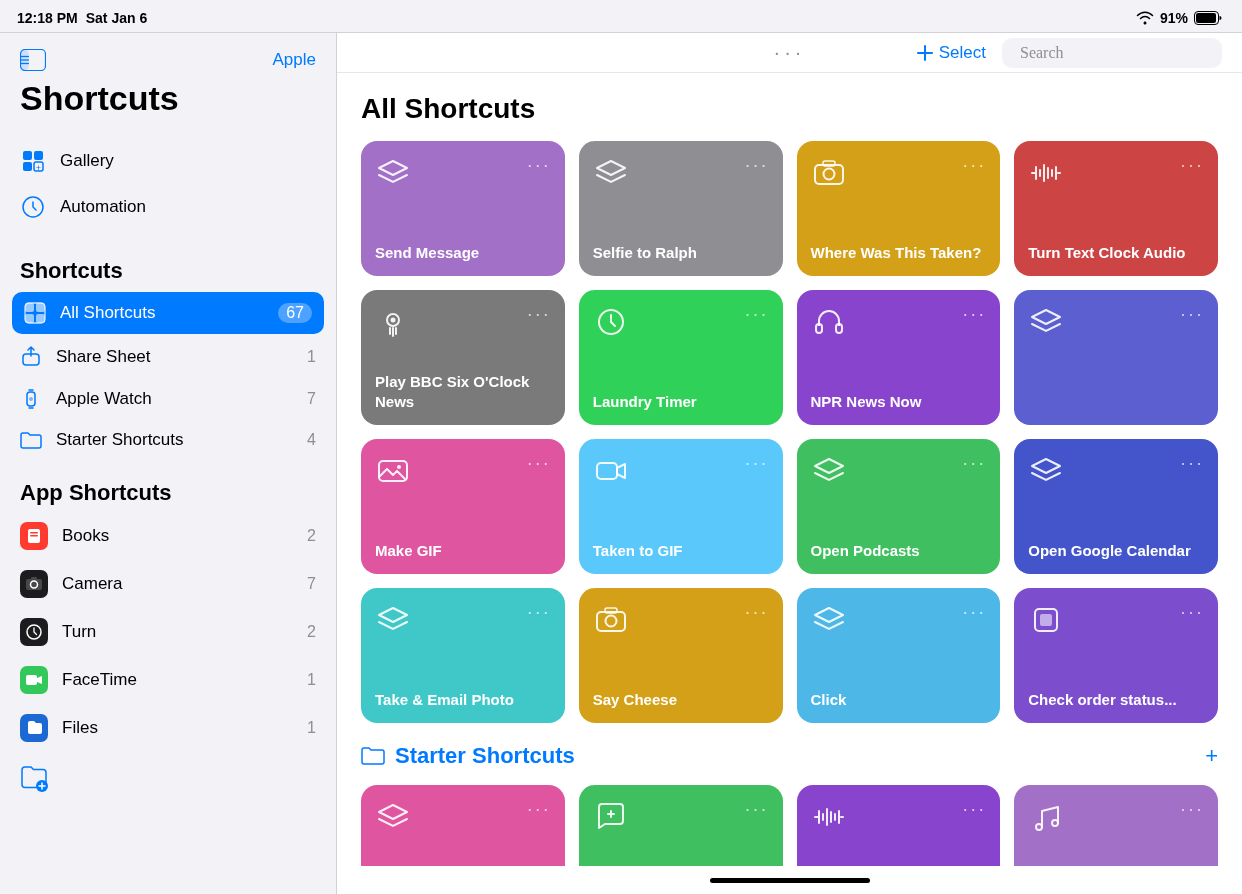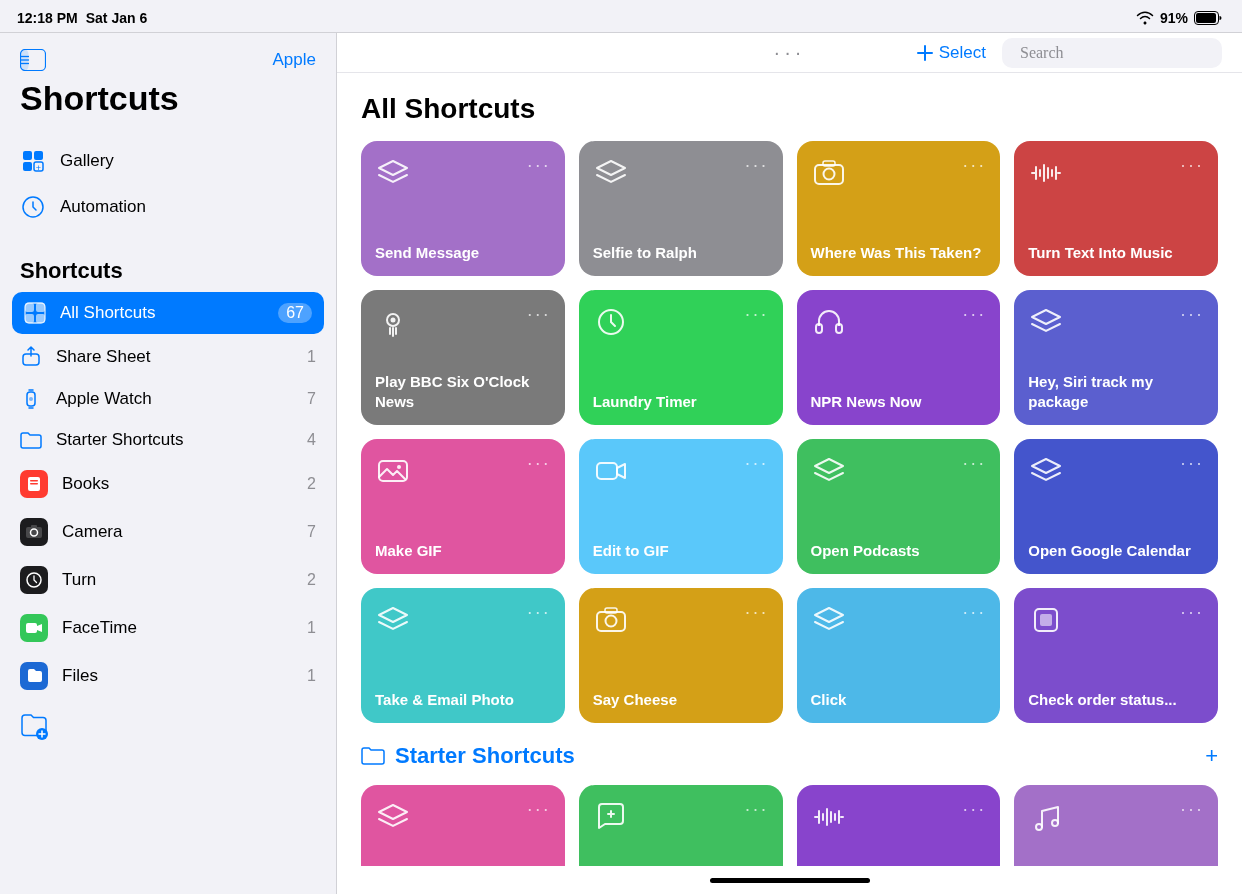--- a/index.html
+++ b/index.html
@@ -427,20 +427,21 @@
     <div class="sidebar-item-with-count">
       <div class="sidebar-item-left">
         <svg width="22" height="20" viewBox="0 0 22 20">
           <path d="M1 5a2 2 0 012-2h5l2 2h9a2 2 0 012 2v9a2 2 0 01-2 2H3a2 2 0 01-2-2V5z" stroke="#007aff" stroke-width="1.5" fill="none"></path>
         </svg>
         <span>Starter Shortcuts</span>
       </div>
       <span class="sidebar-count">4</span>
     </div>
 
+    <div class="section-header">App Shortcuts</div>
 
     <div class="sidebar-item-with-count">
       <div class="sidebar-item-left">
         <div class="sidebar-app-icon" style="background:#ff3b30;">
           <svg width="18" height="18" viewBox="0 0 18 18" fill="none">
             <rect x="3" y="2" width="12" height="14" rx="2" fill="white"></rect>
             <rect x="5" y="5" width="8" height="1.5" rx="0.75" fill="#ff3b30"></rect>
             <rect x="5" y="8" width="8" height="1.5" rx="0.75" fill="#ff3b30"></rect>
           </svg>
         </div>
@@ -579,21 +580,21 @@
       </div>
           <div class="shortcut-card" style="background: rgb(204, 68, 68);">
         <div class="shortcut-card-top">
           <div class="shortcut-card-icon">
                 <svg width="32" height="32" viewBox="0 0 32 32" fill="none">
                   <path d="M2 16h4M6 10v12M10 13v6M14 8v16M18 11v10M22 13v6M26 10v12M28 16h2" stroke="rgba(255,255,255,0.9)" stroke-width="2" stroke-linecap="round"></path>
                 </svg>
               </div>
           <span class="shortcut-card-menu">···</span>
         </div>
-        <div class="shortcut-card-label">Turn Text Into Music</div>
+        <div class="shortcut-card-label">Turn Text Clock Audio</div>
       </div>
           <div class="shortcut-card" style="background: rgb(122, 122, 122);">
         <div class="shortcut-card-top">
           <div class="shortcut-card-icon">
                 <svg width="32" height="32" viewBox="0 0 32 32" fill="none">
                   <circle cx="16" cy="14" r="6" stroke="rgba(255,255,255,0.9)" stroke-width="2" fill="none"></circle>
                   <circle cx="16" cy="14" r="2.5" fill="rgba(255,255,255,0.9)"></circle>
                   <path d="M13 22v6M16 22v8M19 22v6" stroke="rgba(255,255,255,0.9)" stroke-width="2" stroke-linecap="round"></path>
                 </svg>
               </div>
@@ -629,21 +630,20 @@
           <div class="shortcut-card" style="background: rgb(91, 95, 207);">
         <div class="shortcut-card-top">
           <div class="shortcut-card-icon">
                 <svg width="32" height="32" viewBox="0 0 32 32" fill="none">
                   <path d="M16 4l14 7-14 7L2 11z" stroke="rgba(255,255,255,0.9)" stroke-width="2" fill="none" stroke-linejoin="round"></path>
                   <path d="M2 18l14 7 14-7" stroke="rgba(255,255,255,0.9)" stroke-width="2" fill="none" stroke-linecap="round"></path>
                 </svg>
               </div>
           <span class="shortcut-card-menu">···</span>
         </div>
-        <div class="shortcut-card-label">Hey, Siri track my package</div>
       </div>
           <div class="shortcut-card" style="background: rgb(224, 85, 160);">
         <div class="shortcut-card-top">
           <div class="shortcut-card-icon">
                 <svg width="32" height="32" viewBox="0 0 32 32" fill="none">
                   <rect x="2" y="6" width="28" height="20" rx="4" stroke="rgba(255,255,255,0.9)" stroke-width="2" fill="none"></rect>
                   <circle cx="22" cy="12" r="2" fill="rgba(255,255,255,0.9)"></circle>
                   <path d="M2 22l8-8 6 6 4-4 8 8" stroke="rgba(255,255,255,0.9)" stroke-width="2" stroke-linecap="round" stroke-linejoin="round" fill="none"></path>
                 </svg>
               </div>
@@ -654,21 +654,21 @@
           <div class="shortcut-card" style="background: rgb(90, 200, 250);">
         <div class="shortcut-card-top">
           <div class="shortcut-card-icon">
                 <svg width="32" height="32" viewBox="0 0 32 32" fill="none">
                   <rect x="2" y="8" width="20" height="16" rx="4" stroke="rgba(255,255,255,0.9)" stroke-width="2" fill="none"></rect>
                   <path d="M22 13l8-4v14l-8-4V13z" stroke="rgba(255,255,255,0.9)" stroke-width="2" fill="none" stroke-linejoin="round"></path>
                 </svg>
               </div>
           <span class="shortcut-card-menu">···</span>
         </div>
-        <div class="shortcut-card-label">Edit to GIF</div>
+        <div class="shortcut-card-label">Taken to GIF</div>
       </div>
           <div class="shortcut-card" style="background: rgb(63, 191, 95);">
         <div class="shortcut-card-top">
           <div class="shortcut-card-icon">
                 <svg width="32" height="32" viewBox="0 0 32 32" fill="none">
                   <path d="M16 4l14 7-14 7L2 11z" stroke="rgba(255,255,255,0.9)" stroke-width="2" fill="none" stroke-linejoin="round"></path>
                   <path d="M2 18l14 7 14-7" stroke="rgba(255,255,255,0.9)" stroke-width="2" fill="none" stroke-linecap="round"></path>
                 </svg>
               </div>
           <span class="shortcut-card-menu">···</span>

